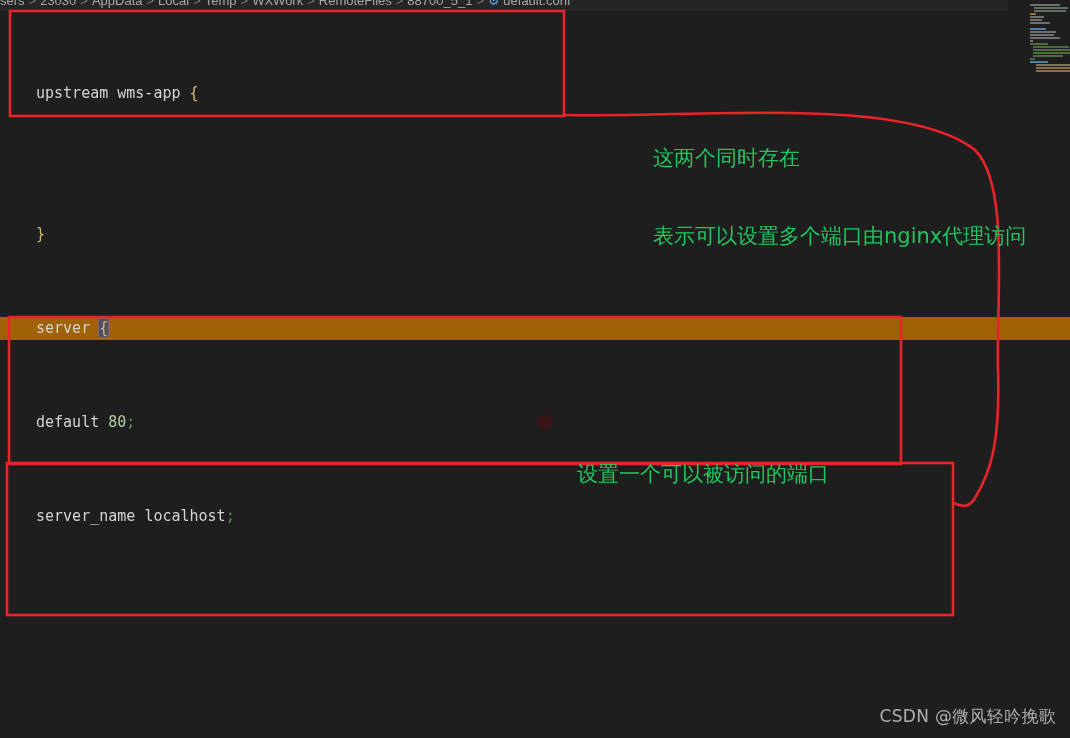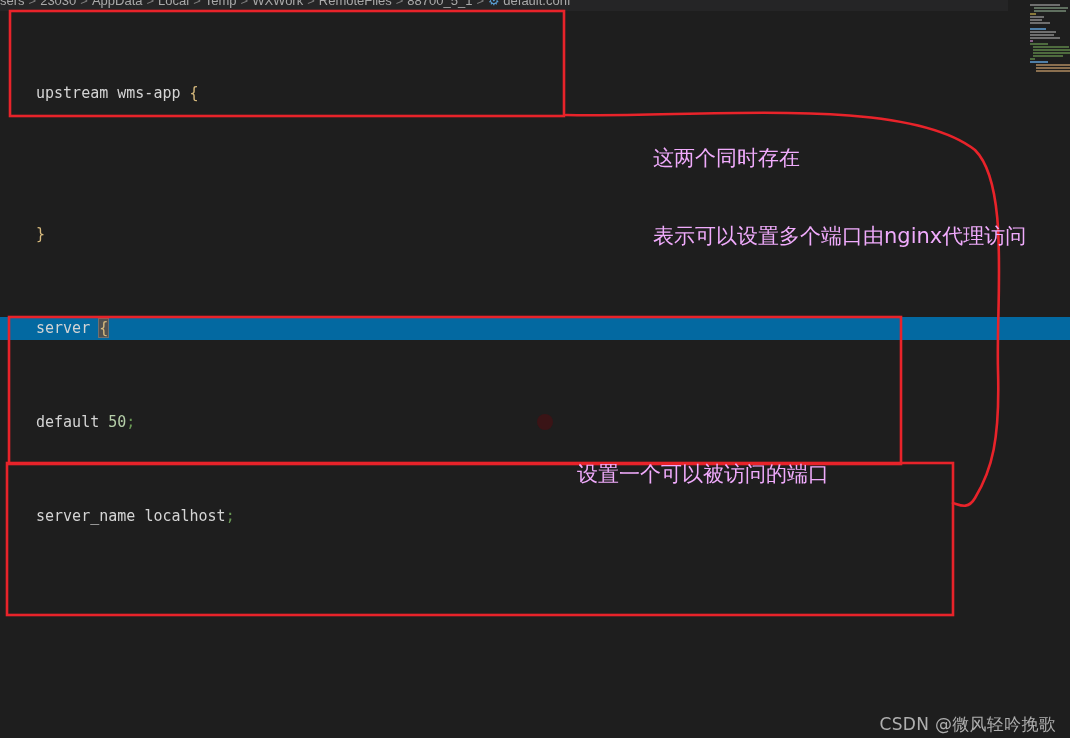--- a/index.html
+++ b/index.html
@@ -34,21 +34,21 @@
     position: absolute;
     left: 0; top: 11px;
     width: 1070px;
     font-family: "DejaVu Sans Mono", monospace;
     font-size: 15px;
     line-height: 23.5px;
     white-space: pre;
     color: #d4d4d4;
   }
   .ln { height: 23.5px; padding-left: 36px; position: relative; }
-  .ln.hl { background: #0369a1; }
+  .ln.hl { background: #a16207; }
 
   
   .c-white   { color: #d4d4d4; }
   .c-brace-y { color: #d7ba7d; }
   .c-punc    { color: #6a9955; }
   .c-num     { color: #b5cea8; }
   .c-serverk { color: #9cdcfe; }
 
   
   .guide {
@@ -68,21 +68,21 @@
   }
 
   
   #overlay {
     position: absolute; left: 0; top: 0;
     width: 1070px; height: 738px;
     pointer-events: none;
   }
   .red-note {
     position: absolute;
-    color: #f0abfc;
+    color: #22c55e;
     font-family: "DejaVu Sans", sans-serif;
     font-size: 21px;
     line-height: 26px;
     white-space: pre;
   }
 
   
   #minimap {
     position: absolute;
     right: 0; top: 0;
@@ -92,21 +92,21 @@
   }
   #minimap .mrow {
     height: 2px;
     margin-bottom: 1px;
     border-radius: 0;
   }
 
   
   #watermark {
     position: absolute;
-    right: 14px; bottom: 2px;
+    right: 14px; bottom: 10px;
     color: #cfcfcf;
     opacity: .82;
     font-family: "DejaVu Sans", sans-serif;
     font-size: 17px;
     letter-spacing: .3px;
   }
 </style>
 </head>
 <body>
 
@@ -117,21 +117,21 @@
 <div id="code">
 
   <div class="ln"><span class="c-white">upstream</span> <span class="c-white">wms-app</span> <span class="c-brace-y">{</span></div>
 
 
 
   <div class="ln"><span class="c-brace-y">}</span></div>
 
   <div class="ln hl"><span class="c-white">server</span> <span class="c-brace-y" style="background:#515151;outline:1px solid #707070">{</span></div>
 
-  <div class="ln"><span class="c-white">default</span> <span class="c-num">50</span><span class="c-punc">;</span></div>
+  <div class="ln"><span class="c-white">default</span> <span class="c-num">80</span><span class="c-punc">;</span></div>
 
   <div class="ln"><span class="c-white">server_name</span> <span class="c-white">localhost</span><span class="c-punc">;</span></div>
 
   
 
   
 
   
 
   

